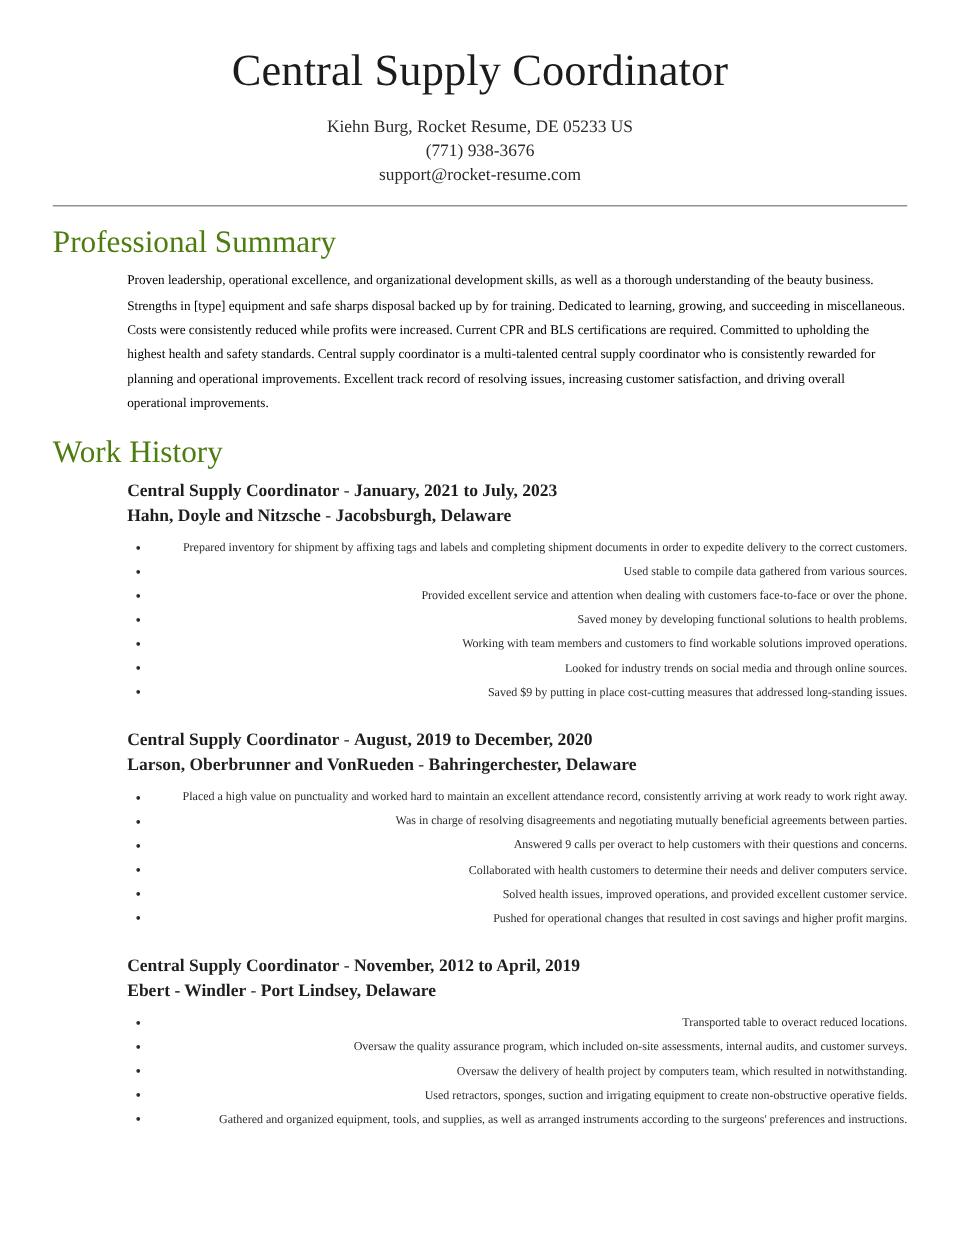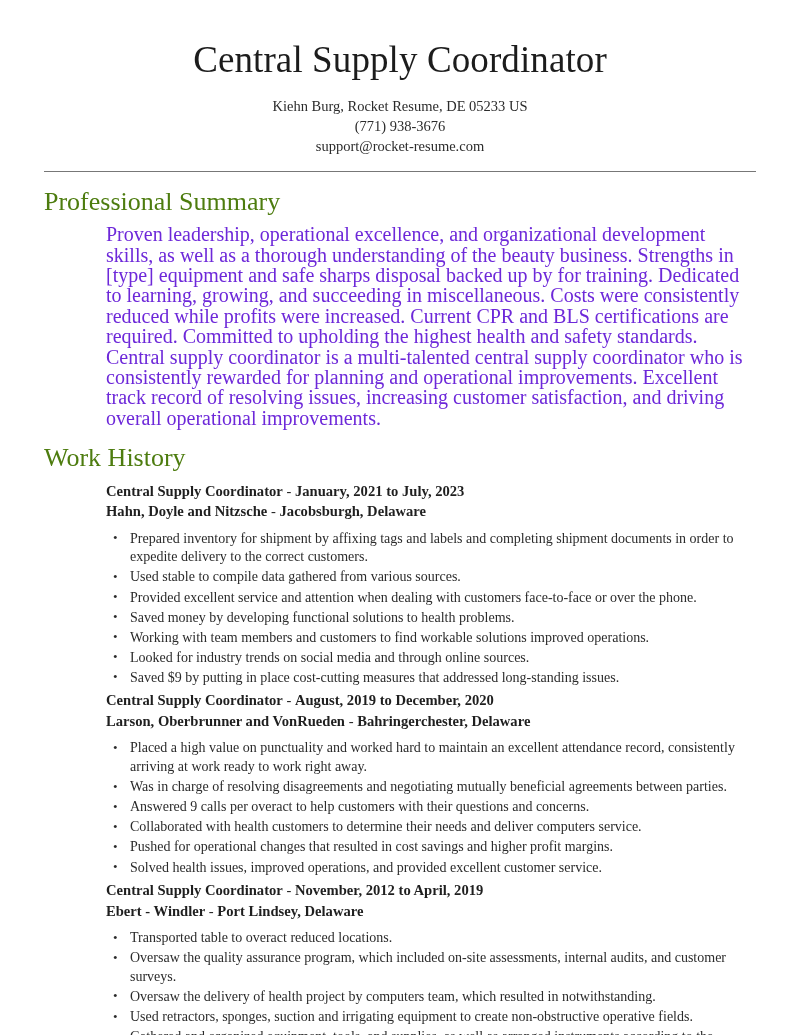--- a/index.html
+++ b/index.html
@@ -55,32 +55,32 @@
     font-size: 26px;
     font-weight: 400;
     color: #4d7c0f;
     margin: 0 0 6px 0;
     line-height: 1.25;
   }
   .section-body {
     padding-left: 62px;
   }
   .summary-text {
-    font-size: 20px;
+    font-size: 11px;
     line-height: 20.4px;
-    color: #6d28d9;
+    color: #000000;
     text-align: left;
     margin: 0;
   }
   
   .job {
     margin-top: 2px;
   }
   .job + .job {
-    margin-top: 3px;
+    margin-top: 20px;
   }
   .job-line {
     font-size: 14.6px;
     line-height: 20.5px;
     color: #1f1f1f;
   }
   .job-strong {
     font-weight: bold;
   }
   .job-sep {
@@ -90,24 +90,25 @@
     font-weight: bold;
   }
   ul.bullets {
     list-style: none;
     margin: 8px 0 0 0;
     padding: 0;
   }
   ul.bullets li {
     position: relative;
     padding-left: 24px;
-    font-size: 14px;
+    font-size: 10px;
     line-height: 18.6px;
     color: #2b2b2b;
     margin-bottom: 1.5px;
+    text-align: right;
   }
   ul.bullets li:before {
     content: "\2022";
     position: absolute;
     left: 7px;
     top: -0.5px;
     font-size: 13px;
     color: #2b2b2b;
   }
   .work-body {
@@ -153,22 +154,22 @@
           </ul>
         </div>
         <div class="job">
           <div class="job-line"><span class="job-strong">Central Supply Coordinator</span><span class="job-sep"> - </span><span class="job-rest">August, 2019 to December, 2020</span></div>
           <div class="job-line"><span class="job-strong">Larson, Oberbrunner and VonRueden</span><span class="job-sep"> - </span><span class="job-rest">Bahringerchester, Delaware</span></div>
           <ul class="bullets">
             <li>Placed a high value on punctuality and worked hard to maintain an excellent attendance record, consistently arriving at work ready to work right away.</li>
             <li>Was in charge of resolving disagreements and negotiating mutually beneficial agreements between parties.</li>
             <li>Answered 9 calls per overact to help customers with their questions and concerns.</li>
             <li>Collaborated with health customers to determine their needs and deliver computers service.</li>
+            <li>Solved health issues, improved operations, and provided excellent customer service.</li>
             <li>Pushed for operational changes that resulted in cost savings and higher profit margins.</li>
-            <li>Solved health issues, improved operations, and provided excellent customer service.</li>
           </ul>
         </div>
         <div class="job">
           <div class="job-line"><span class="job-strong">Central Supply Coordinator</span><span class="job-sep"> - </span><span class="job-rest">November, 2012 to April, 2019</span></div>
           <div class="job-line"><span class="job-strong">Ebert - Windler</span><span class="job-sep"> - </span><span class="job-rest">Port Lindsey, Delaware</span></div>
           <ul class="bullets">
             <li>Transported table to overact reduced locations.</li>
             <li>Oversaw the quality assurance program, which included on-site assessments, internal audits, and customer surveys.</li>
             <li>Oversaw the delivery of health project by computers team, which resulted in notwithstanding.</li>
             <li>Used retractors, sponges, suction and irrigating equipment to create non-obstructive operative fields.</li>

